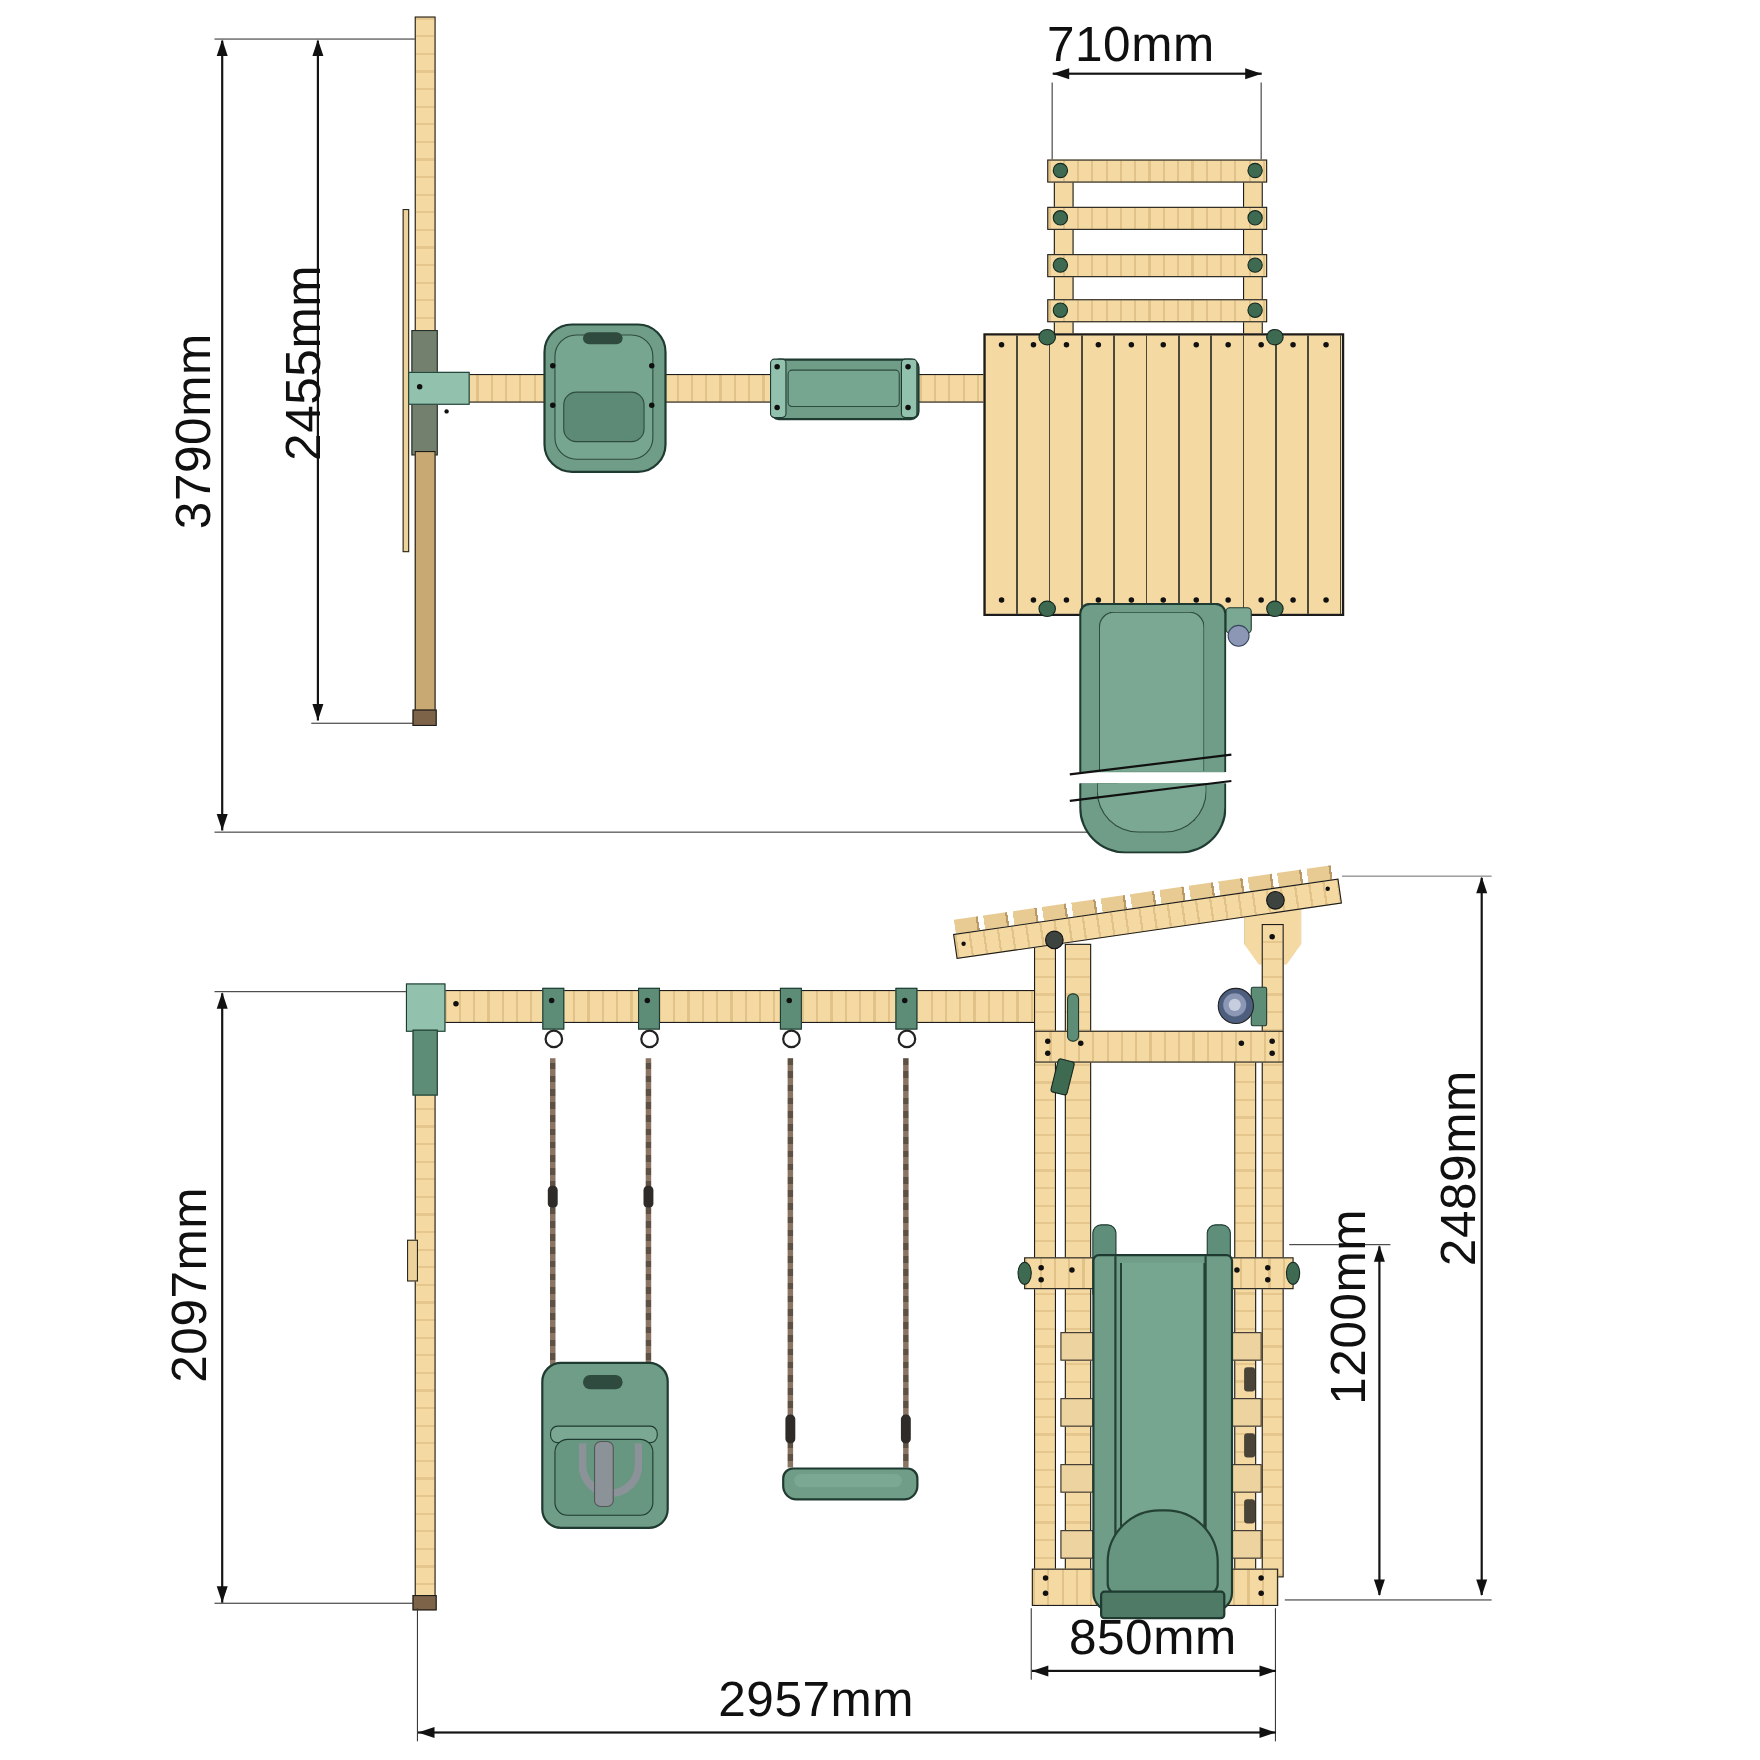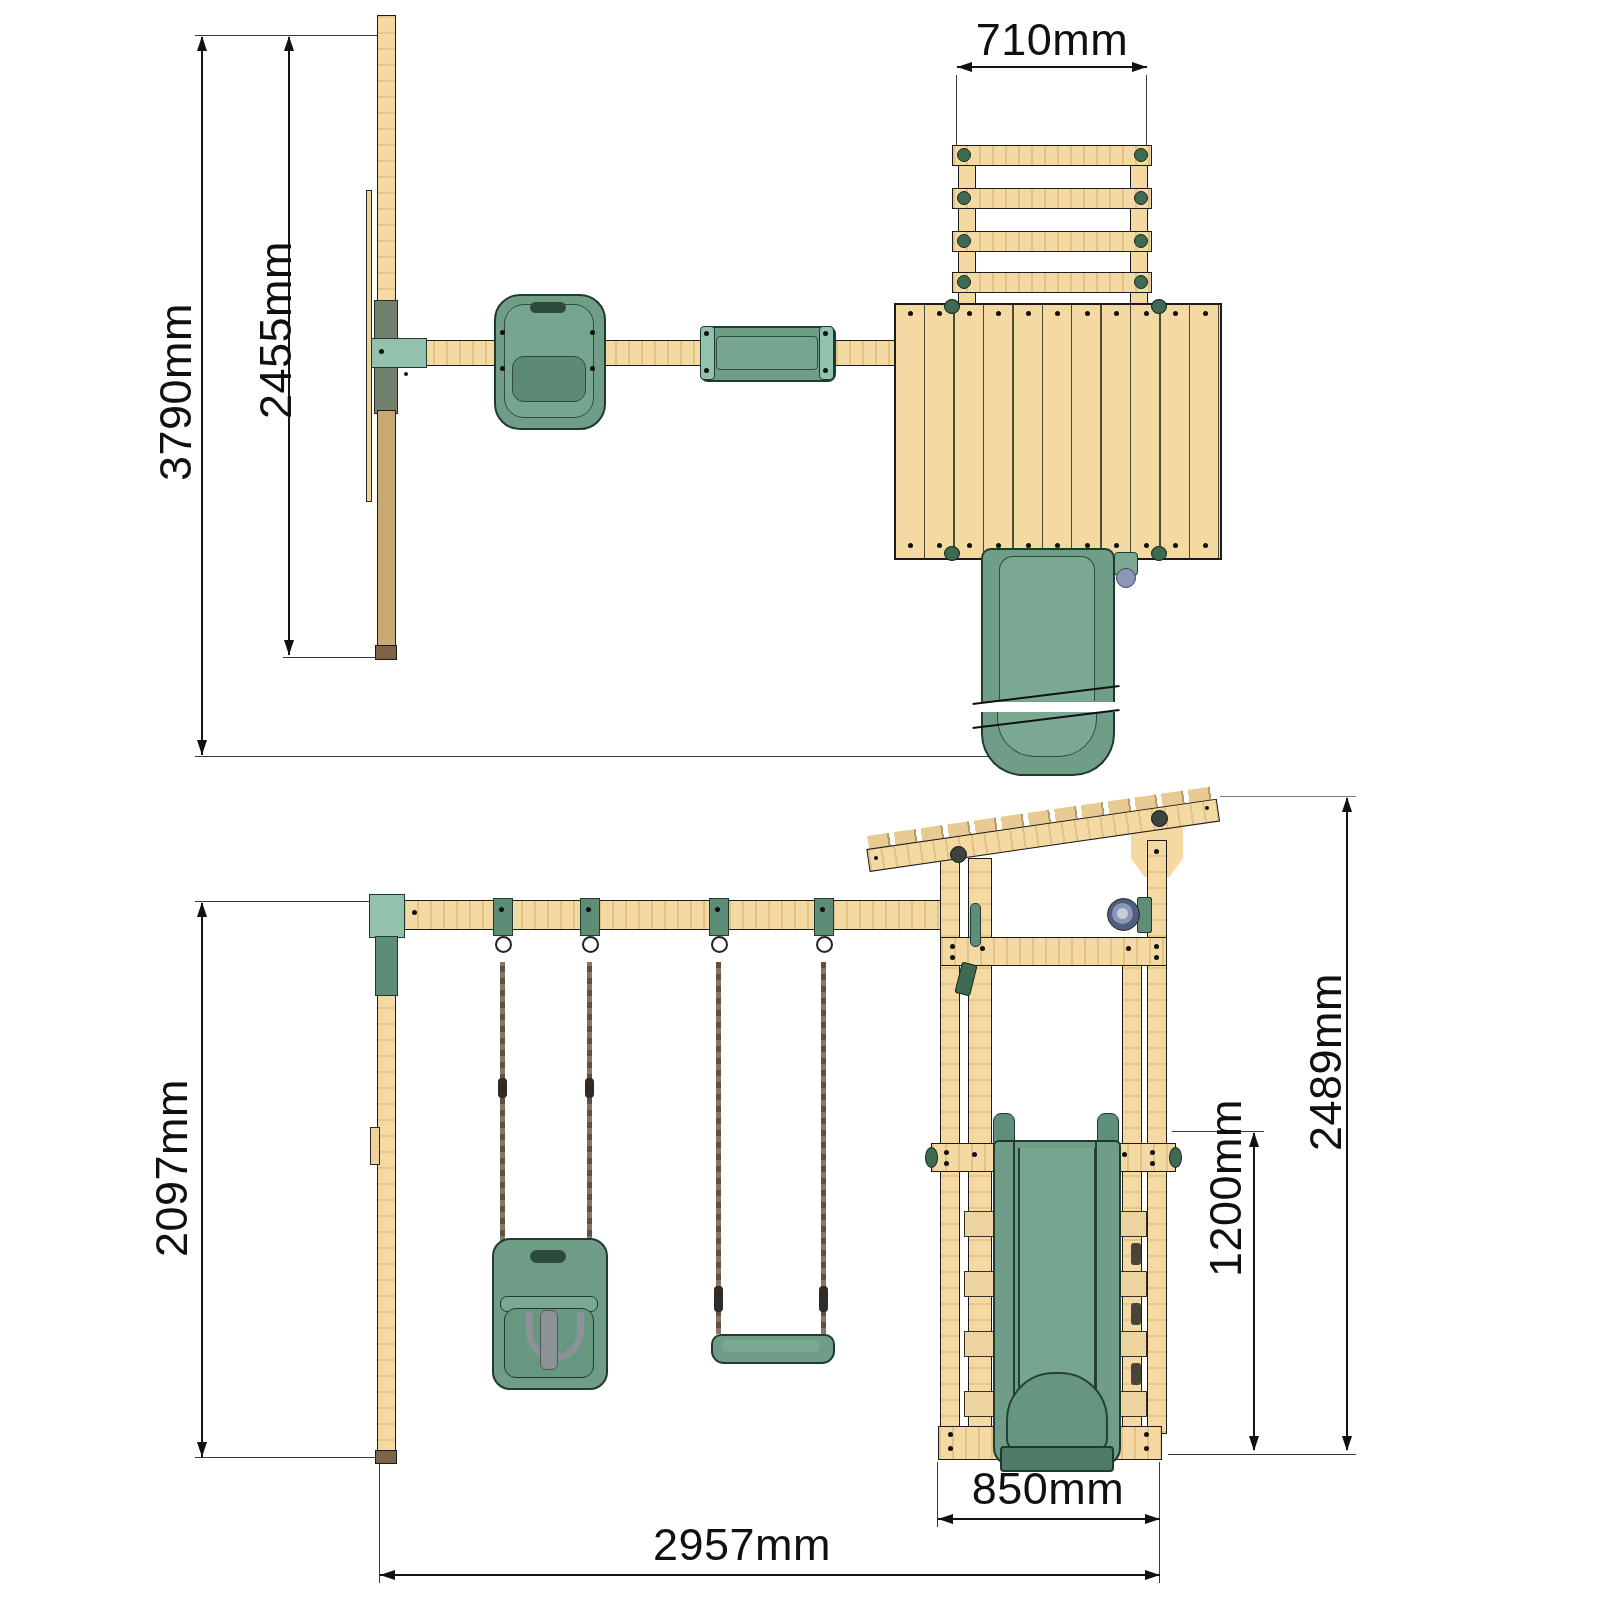--- a/index.html
+++ b/index.html
@@ -86,21 +86,21 @@
     <div class="a dot" style="left:704px;top:331px"></div>
     <div class="a dot" style="left:704px;top:368px"></div>
     <div class="a dot" style="left:823px;top:331px"></div>
     <div class="a dot" style="left:823px;top:368px"></div>
 
     <div class="a ext" style="left:956px;top:75px;width:1.4px;height:70px"></div>
     <div class="a ext" style="left:1146px;top:75px;width:1.4px;height:70px"></div>
     <div class="a dline" style="left:957px;top:66px;width:190px;height:1.6px"></div>
     <div class="a al" style="left:957px;top:62px"></div>
     <div class="a ar" style="left:1132px;top:62px"></div>
-    <div class="a lbl hlbl" style="left:1052px;top:40px">710mm</div>
+    <div class="a lbl hlbl" style="left:1028px;top:40px">710mm</div>
 
     <div class="a plain" style="left:958px;top:160px;width:16px;height:145px"></div>
     <div class="a plain" style="left:1130px;top:160px;width:16px;height:145px"></div>
     <div class="a wood" style="left:952px;top:145px;width:198px;height:19px"></div>
     <div class="a wood" style="left:952px;top:188px;width:198px;height:19px"></div>
     <div class="a wood" style="left:952px;top:231px;width:198px;height:19px"></div>
     <div class="a wood" style="left:952px;top:272px;width:198px;height:19px"></div>
     <div class="a cap" style="left:957px;top:148px;width:12px;height:12px"></div>
     <div class="a cap" style="left:1134px;top:148px;width:12px;height:12px"></div>
     <div class="a cap" style="left:957px;top:191px;width:12px;height:12px"></div>

